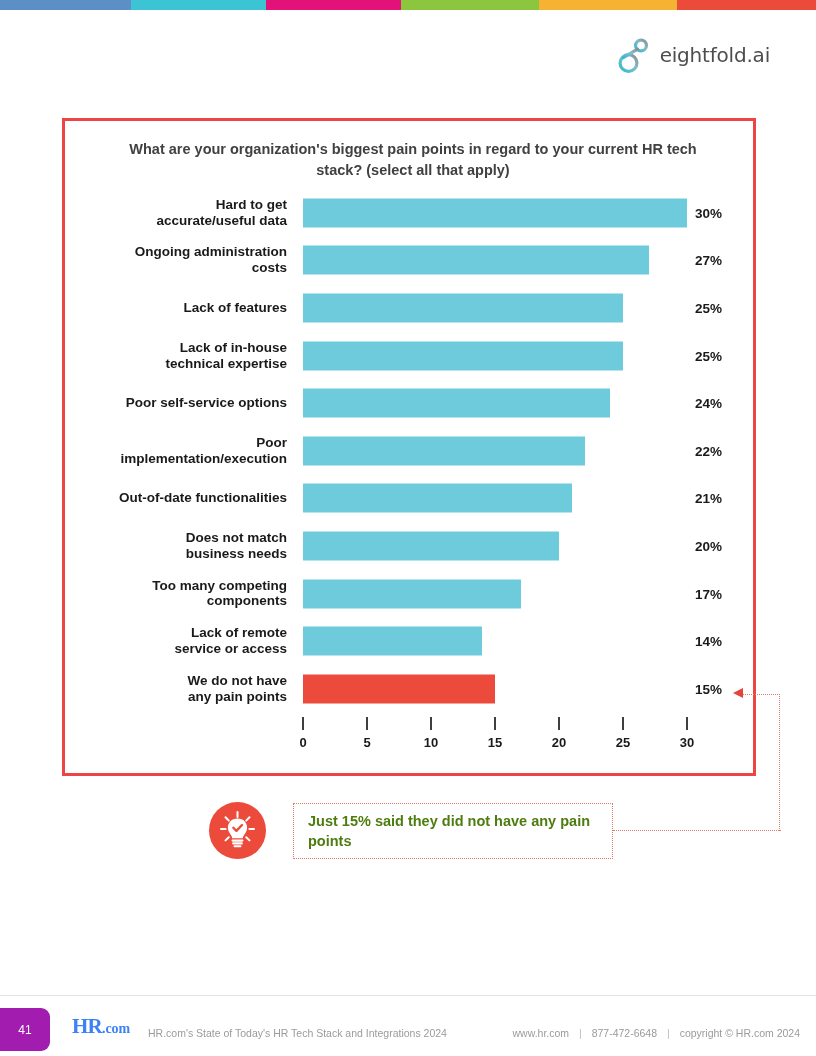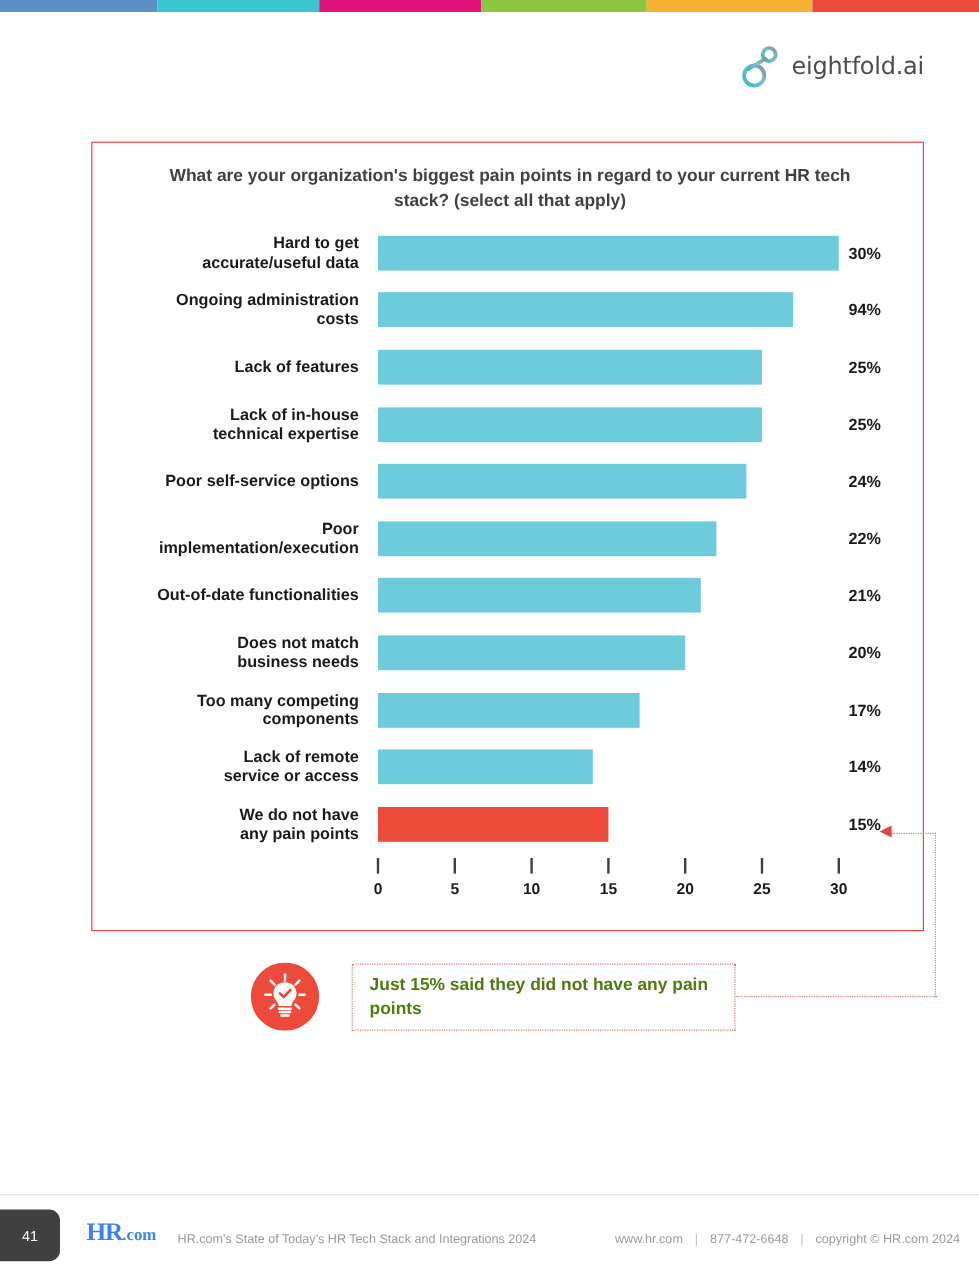--- a/index.html
+++ b/index.html
@@ -23,23 +23,23 @@
   }
   #brand .mark { width:34px; height:38px; display:block; }
   #brand .wordmark {
     font-size:20px; color:#4d4d4f; letter-spacing:-0.2px;
     font-family:"DejaVu Sans", sans-serif; font-weight:400;
     line-height:1;
   }
 
   
   #chart-card {
-    position:absolute; left:76px; top:118px;
+    position:absolute; left:62px; top:118px;
     width:694px; height:658px;
-    border:1px solid #ef4444; background:#ffffff;
+    border:3px solid #ef4444; background:#ffffff;
   }
   #chart-title {
     position:absolute; left:50px; top:18px; width:596px;
     text-align:center; font-size:14.5px; font-weight:bold;
     color:#414042; line-height:1.42;
   }
 
   
   #plot { position:absolute; left:0; top:68px; width:694px; height:520px; }
 
@@ -96,21 +96,21 @@
     border-top:5.5px solid transparent; border-bottom:5.5px solid transparent;
     border-right:10px solid #E0463A;
   }
 
   
   #footer-rule {
     position:absolute; left:0; top:995px; width:816px; height:1px; background:#e3e3e3;
   }
   #page-tab {
     position:absolute; left:0; top:1008px; width:50px; height:43px;
-    background:#404040; border-radius:0 9px 9px 0;
+    background:#a21caf; border-radius:0 9px 9px 0;
     display:flex; align-items:center; justify-content:center;
   }
   #page-num { color:#ffffff; font-size:12px; }
   #hr-logo {
     position:absolute; left:72px; top:1016px;
     font-size:21px; font-weight:bold; color:#3b82f6;
     letter-spacing:-0.8px; line-height:1;
     font-family:"Liberation Serif", serif;
   }
   #hr-logo .dotcom { font-size:14px; letter-spacing:0; }
@@ -160,21 +160,21 @@
 
   <div id="plot">
       <div class="row">
         <div class="cat">Hard to get<br>accurate/useful data</div>
         <div class="bar" style="width: 384px; background: rgb(110, 203, 220);"></div>
         <div class="val">30%</div>
       </div>
       <div class="row">
         <div class="cat">Ongoing administration<br>costs</div>
         <div class="bar" style="width: 345.6px; background: rgb(110, 203, 220);"></div>
-        <div class="val">94%</div>
+        <div class="val">27%</div>
       </div>
       <div class="row">
         <div class="cat">Lack of features</div>
         <div class="bar" style="width: 320px; background: rgb(110, 203, 220);"></div>
         <div class="val">25%</div>
       </div>
       <div class="row">
         <div class="cat">Lack of in-house<br>technical expertise</div>
         <div class="bar" style="width: 320px; background: rgb(110, 203, 220);"></div>
         <div class="val">25%</div>

